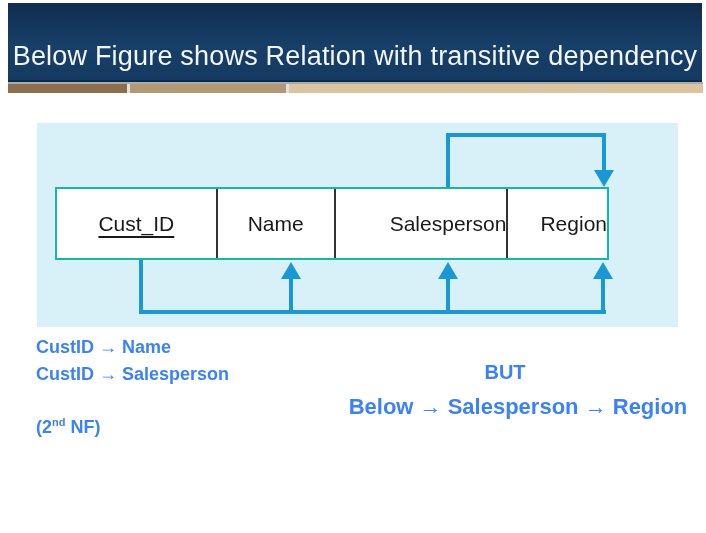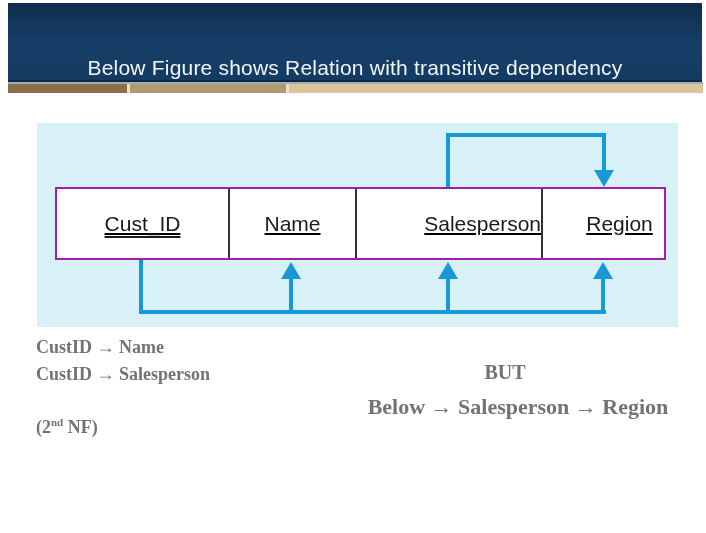--- a/index.html
+++ b/index.html
@@ -9,44 +9,43 @@
   }
   
   .title-bar{
     position:absolute;left:8px;top:3px;width:694px;height:79px;
     background:linear-gradient(180deg,#0f2d4e 0%,#173f68 55%,#143a61 100%);
     border-bottom:2px solid #0d2947;
     display:flex;align-items:flex-end;justify-content:center;
     box-sizing:border-box;
   }
   .title-text{
-    color:#f2f6f9;font-size:21px;letter-spacing:.2px;
-    white-space:nowrap;
+    color:#f2f6f9;font-size:27px;letter-spacing:.2px;
+    padding-bottom:8px;white-space:nowrap;
   }
   
   .stripe-row{
     position:absolute;left:8px;top:82px;width:695px;height:11px;
     border-top:2px solid #a3aeb2;box-sizing:border-box;
     display:flex;
   }
   .stripe{height:9px;}
   .stripe-gap{width:3px;height:9px;background:#e7e1d4;}
   .stripe-1{width:119px;background:#8c6e4c;}
   .stripe-2{width:156px;background:#b29873;}
   .stripe-3{flex:1;background:#dcc49e;}
   
   .panel{
     position:absolute;left:37px;top:123px;width:641px;height:204px;
     background:#d8f1f9;
   }
   .relation-table{
-    position:absolute;left:18px;top:64px;width:611px;height:73px;
-    background:#ffffff;border:2px solid #a21caf;box-sizing:border-box;
+    position:absolute;left:18px;top:64px;width:554px;height:73px;
+    background:#ffffff;border:2px solid #14b8a6;box-sizing:border-box;
     display:flex;
-    text-decoration:underline;
   }
   .cell{
     border-right:2px solid #333333;box-sizing:border-box;
     display:flex;align-items:center;justify-content:center;
     font-size:21px;color:#1a1a1a;
   }
   .cell:last-child{border-right:none;}
   .cell-1{width:173px;}
   .cell-2{width:127px;}
   .cell-3{width:186px;justify-content:flex-end;}
@@ -72,21 +71,21 @@
   
   .ba-v0{left:102px;top:137px;width:4px;height:54px;}
   .ba-h {left:102px;top:187px;width:467px;height:4px;}
   .ba-v1{left:252px;top:156px;width:4px;height:31px;}
   .ba-v2{left:409px;top:156px;width:4px;height:31px;}
   .ba-v3{left:564px;top:156px;width:4px;height:31px;}
   .ba-h1{left:244px;top:139px;}
   .ba-h2{left:401px;top:139px;}
   .ba-h3{left:556px;top:139px;}
   
-  .serif{font-family:Liberation Serif, serif;color:#737373;}
+  .serif{font-family:Liberation Sans, sans-serif;color:#3b82f6;}
   .left-notes{
     position:absolute;left:36px;top:334px;
     font-weight:bold;font-size:18px;line-height:27px;
   }
   .ok-block{margin-top:21px;}
   sup{font-size:11px;font-weight:bold;}
   .but-label{
     position:absolute;left:330px;top:361px;width:350px;
     text-align:center;font-weight:bold;font-size:20px;
   }

